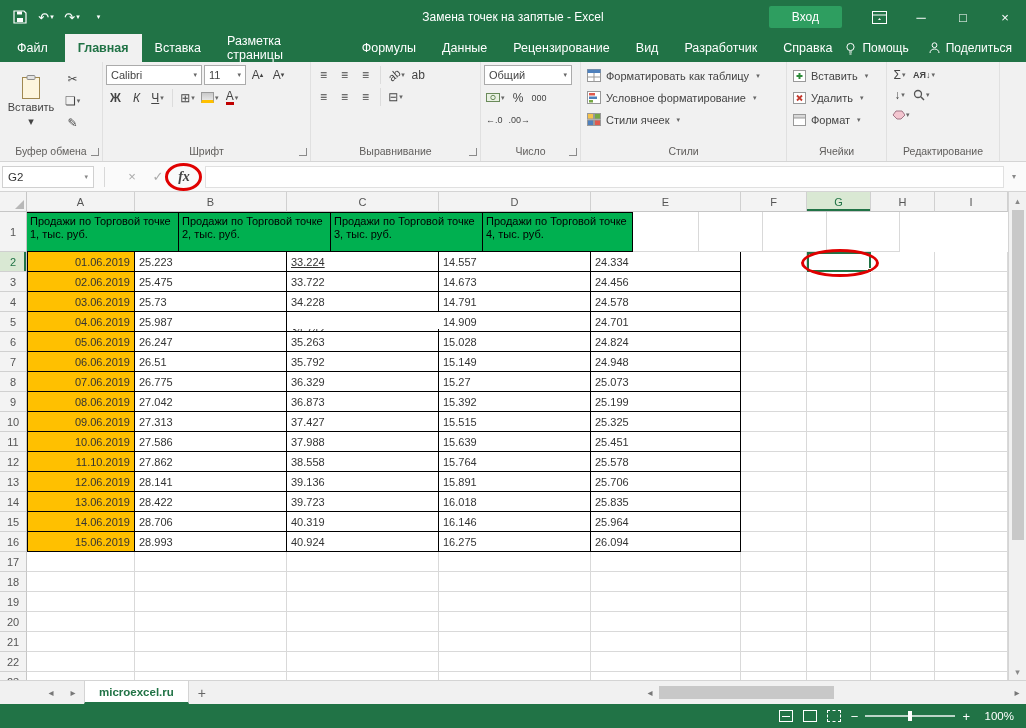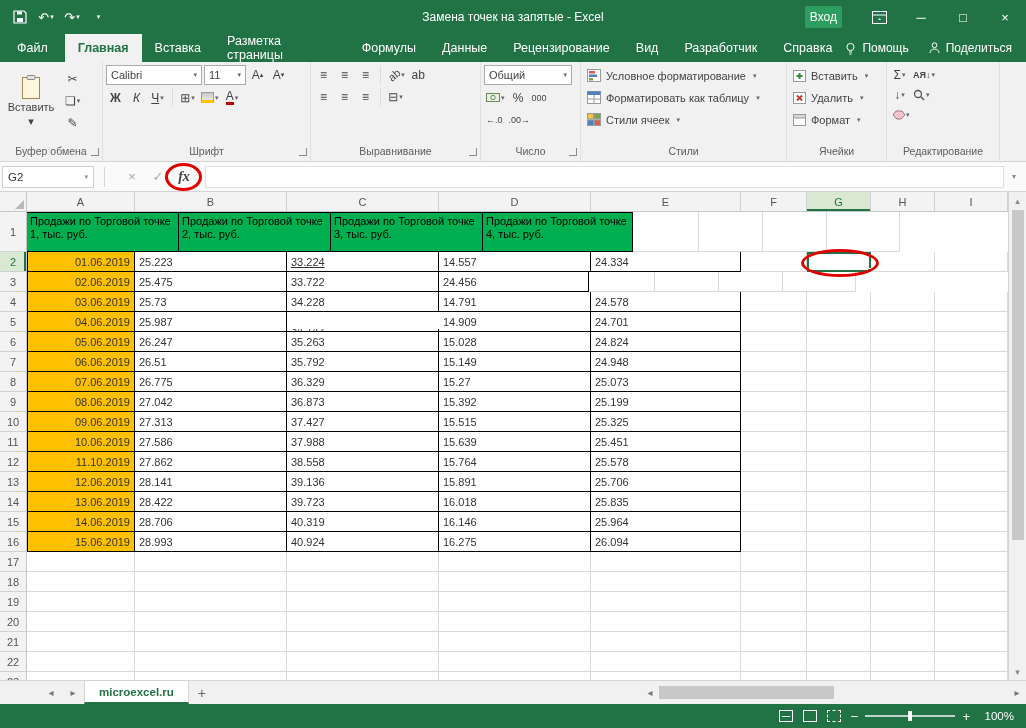--- a/index.html
+++ b/index.html
@@ -12,21 +12,21 @@
        font-family:"Liberation Sans",sans-serif;color:#333;}
   .window{width:1026px;height:728px;display:flex;flex-direction:column;}
 
   
   .titlebar{flex:0 0 34px;background:var(--excel-green);display:flex;align-items:center;color:#fff;position:relative;}
   .qat{display:flex;align-items:center;gap:2px;padding-left:8px;z-index:2;}
   .tbtn{min-width:24px;height:26px;display:inline-flex;align-items:center;justify-content:center;font-size:13px;color:#fff;}
   .tbtn .dd{font-size:7px;margin-left:1px;}
   .wtitle{position:absolute;left:0;right:0;text-align:center;font-size:12px;pointer-events:none;}
   .tbright{margin-left:auto;display:flex;align-items:center;height:100%;z-index:2;}
-  .signin{background:var(--signin-green);font-size:12px;padding:4px 5px;border-radius:2px;margin-right:16px;}
+  .signin{background:var(--signin-green);font-size:12px;padding:4px 23px;border-radius:2px;margin-right:16px;}
   .winbtn{width:42px;height:34px;display:flex;align-items:center;justify-content:center;font-size:13px;}
 
   
   .tabrow{flex:0 0 28px;background:var(--excel-green);display:flex;align-items:stretch;color:#fff;font-size:12.5px;}
   .tab{padding:0 13px;display:flex;align-items:center;}
   .tab.file{padding:0 17px;}
   .tab.active{background:var(--ribbon-bg);color:var(--excel-green);font-weight:bold;}
   .tabright{margin-left:auto;display:flex;align-items:center;gap:6px;padding-right:14px;}
   .tabright .lbl{font-size:12px;}
   .mini-ic{display:inline-flex;align-items:center;}
@@ -318,35 +318,35 @@
       </div>
       <div class="rg-label">Число</div>
       <span class="launcher"></span>
     </div>
 
     <div class="rgroup" style="width:206px">
       <div class="rg-body col" style="gap:1px">
         <div class="stylebtn">
           <svg width="14" height="13" viewBox="0 0 14 13">
               <rect x="0.5" y="0.5" width="13" height="12" fill="#fff" stroke="#999"></rect>
+              <rect x="0.5" y="0.5" width="13" height="3.5" fill="#4f81bd"></rect>
+              <line x1="0.5" y1="8" x2="13.5" y2="8" stroke="#999"></line>
+              <line x1="7" y1="4" x2="7" y2="12.5" stroke="#999"></line>
+            </svg>
+          <span>Форматировать как таблицу</span>
+            <span class="dd">▾</span>
+        </div>
+        <div class="stylebtn">
+          <svg width="14" height="13" viewBox="0 0 14 13">
+              <rect x="0.5" y="0.5" width="13" height="12" fill="#fff" stroke="#999"></rect>
               <rect x="2" y="2" width="6" height="2.5" fill="#e05a4e"></rect>
               <rect x="2" y="5.5" width="8" height="2.5" fill="#4f81bd"></rect>
               <rect x="2" y="9" width="4" height="2.5" fill="#76a843"></rect>
             </svg>
           <span>Условное форматирование</span>
-            <span class="dd">▾</span>
-        </div>
-        <div class="stylebtn">
-          <svg width="14" height="13" viewBox="0 0 14 13">
-              <rect x="0.5" y="0.5" width="13" height="12" fill="#fff" stroke="#999"></rect>
-              <rect x="0.5" y="0.5" width="13" height="3.5" fill="#4f81bd"></rect>
-              <line x1="0.5" y1="8" x2="13.5" y2="8" stroke="#999"></line>
-              <line x1="7" y1="4" x2="7" y2="12.5" stroke="#999"></line>
-            </svg>
-          <span>Форматировать как таблицу</span>
             <span class="dd">▾</span>
         </div>
         <div class="stylebtn">
           <svg width="14" height="13" viewBox="0 0 14 13">
               <rect x="0.5" y="0.5" width="6" height="5.5" fill="#f6c24a" stroke="#999"></rect>
               <rect x="7.5" y="0.5" width="6" height="5.5" fill="#76a843" stroke="#999"></rect>
               <rect x="0.5" y="7" width="6" height="5.5" fill="#4f81bd" stroke="#999"></rect>
               <rect x="7.5" y="7" width="6" height="5.5" fill="#e05a4e" stroke="#999"></rect>
             </svg>
           <span>Стили ячеек</span>
@@ -479,20 +479,21 @@
               <div class="fill-handle"></div>
             </div>
             <div class="cell plain" style="width: 64px;"></div>
             <div class="cell plain" style="width: 73px;"></div>
           </div>
           <div class="grow" style="height: 20px;">
             <div class="rowh">3</div>
             <div class="cell date bfirst" style="width: 108px;">02.06.2019</div>
             <div class="cell val" style="width: 152px;">25.475</div>
             <div class="cell val" style="width: 152px;">33.722</div>
+            <div class="cell val" style="width: 152px;">14.673</div>
             <div class="cell val" style="width: 150px;">24.456</div>
             <div class="cell plain" style="width: 66px;"></div>
             <div class="cell plain" style="width: 64px;"></div>
             <div class="cell plain" style="width: 64px;"></div>
             <div class="cell plain" style="width: 73px;"></div>
           </div>
           <div class="grow" style="height: 20px;">
             <div class="rowh">4</div>
             <div class="cell date bfirst" style="width: 108px;">03.06.2019</div>
             <div class="cell val" style="width: 152px;">25.73</div>

